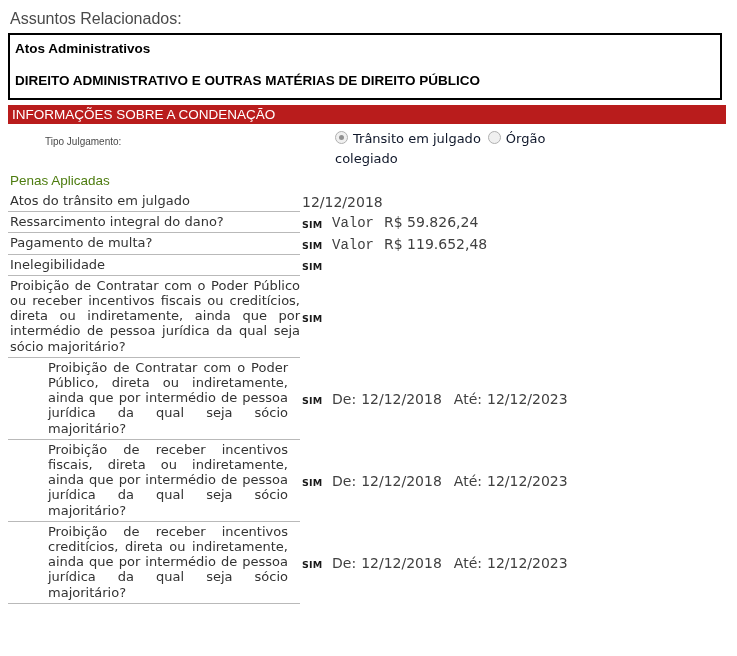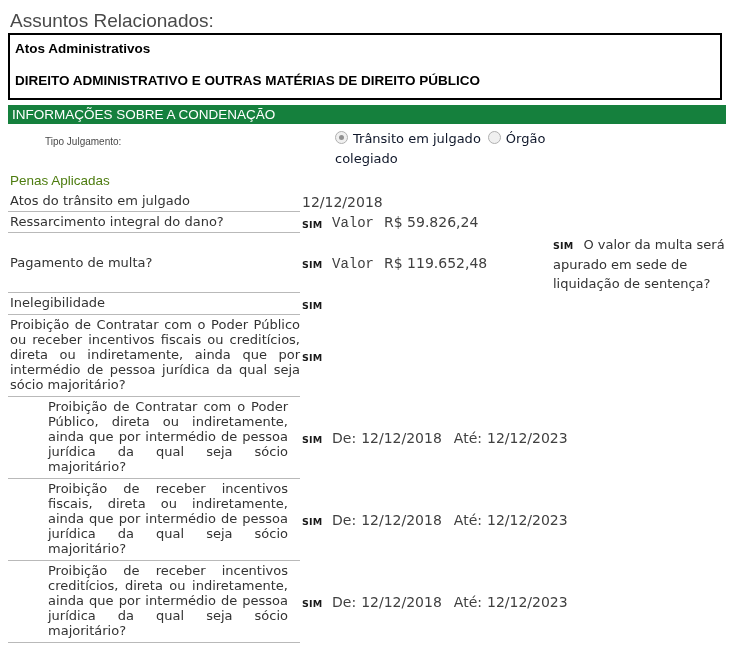--- a/index.html
+++ b/index.html
@@ -7,42 +7,42 @@
     width: 737px; height: 656px;
     background: #ffffff;
     overflow: hidden;
     font-family: "Liberation Sans", sans-serif;
     color: #333333;
   }
   .page { padding: 10px 8px 0 8px; width: 721px; }
 
   
   .assuntos-label {
-    font-size: 19px; color: #4a4a4a; height: 15px;
+    font-size: 16px; color: #4a4a4a; height: 15px;
     padding-left: 2px;
   }
 
   
   .subject-box {
     margin-top: 8px;
     width: 700px;
     border: 2px solid #000000;
     padding: 6px 5px 9px 5px;
   }
   .subject-line {
     font-weight: bold; font-size: 13.5px; line-height: 16px; color: #000000;
   }
   .subject-line.primary { margin-bottom: 16px; }
 
   
   .section-bar {
     margin-top: 5px;
     width: 714px;
     height: 19px; line-height: 19px;
-    background: #15803d; color: #ffffff;
+    background: #b91c1c; color: #ffffff;
     font-size: 13.5px;
     padding-left: 4px;
   }
 
   
   .tipo-row { display: flex; margin-top: 5px; }
   .tipo-label {
     width: 292px; box-sizing: border-box; padding: 7px 0 0 2px;
     font-size: 10px; color: #4a4a4a; margin-left: 35px;
   }
@@ -162,21 +162,20 @@
       <div class="cell-label">
         <span class="label-text">Pagamento de multa?</span>
       </div>
       <div class="cell-sim">
         <span class="sim">SIM</span>
       </div>
       <div class="cell-value">
         <span class="valor-label">Valor</span>
         <span>R$ 119.652,48</span>
       </div>
-      <div class="cell-side"><span class="side-sim">SIM</span><span>O valor da multa será apurado em sede de liquidação de sentença?</span></div>
     </div>
 
     <div class="row">
       <div class="cell-label">
         <span class="label-text">Inelegibilidade</span>
       </div>
       <div class="cell-sim">
         <span class="sim">SIM</span>
       </div>
     </div>

